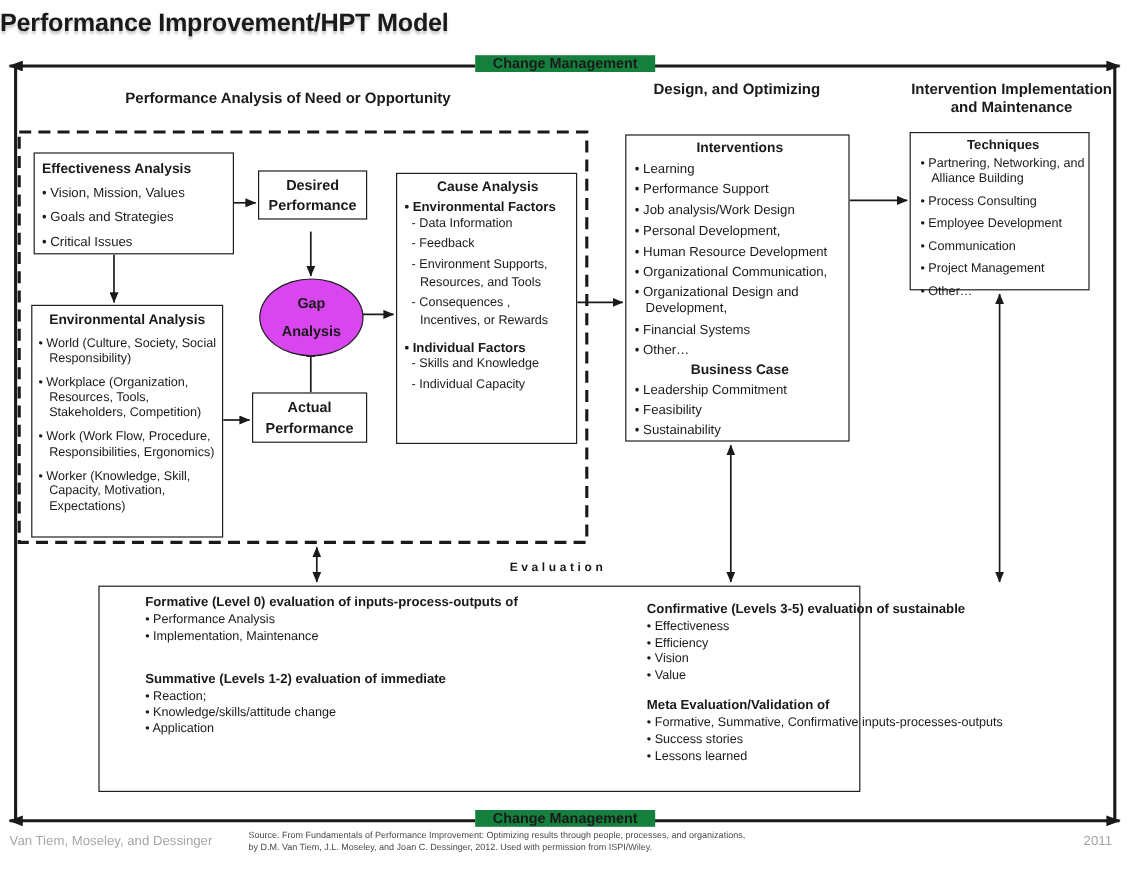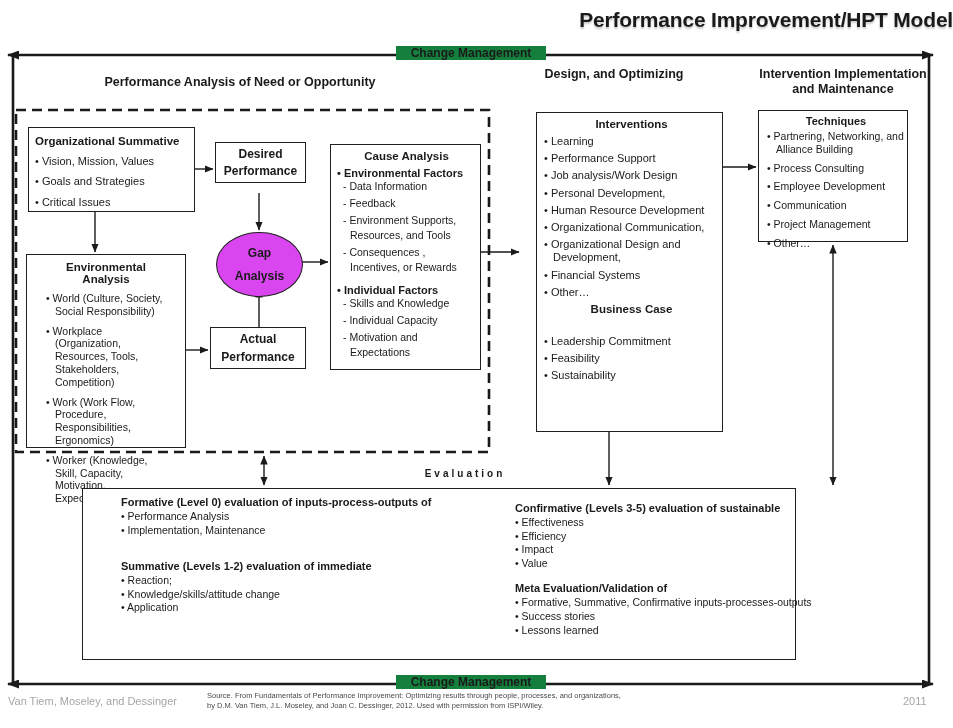--- a/index.html
+++ b/index.html
@@ -1,73 +1,73 @@
 <!DOCTYPE html>
 <html><head>
 <meta charset="utf-8">
 <style>
   html,body{margin:0;padding:0;background:#fff}
   #canvas{position:relative;width:953px;height:728px;background:#fff;
     font-family:"Liberation Sans","DejaVu Sans",sans-serif;color:#1a1a1a;overflow:hidden}
   #connectors{position:absolute;left:0;top:0;width:953px;height:728px}
   .abs{position:absolute}
-  #page-title{left:0;right:0;top:8px;text-align:right;font-size:21px;font-weight:bold;
+  #page-title{left:0;right:0;top:8px;text-align:left;font-size:21px;font-weight:bold;
     letter-spacing:-0.2px;text-shadow:0 2px 2px #c9c9c9}
   .band-label{width:150px;text-align:center;font-weight:bold;font-size:12px;background:#15803d}
   #cm-top{left:396px;top:46px}
   #cm-bottom{left:396px;top:675px}
   .sec-head{font-weight:bold;font-size:12.5px;text-align:center;line-height:1.18}
   #sh-pa{left:60px;top:75px;width:360px}
   #sh-isdd{left:519px;top:67px;width:190px}
   #sh-iim{left:733px;top:67px;width:220px}
   .box{position:absolute;border:1.5px solid #1f1f1f;background:#fff;box-sizing:border-box}
   .bt{font-weight:bold;font-size:11.5px;text-align:center}
   .item{font-size:10.5px;line-height:1.22;padding-left:9px;text-indent:-9px}
   .item::before{content:"• "}
   .dash{font-size:10.5px;line-height:1.42;padding-left:13px;text-indent:-7px}
   .dash::before{content:"- "}
   
   #org-box{left:28px;top:127px;width:167px;height:85px;padding:7px 6px}
   #org-box .bt{text-align:left;margin-bottom:8px}
   #org-box .item{font-size:11px;margin-bottom:7px}
   
-  #env-box{left:26px;top:254px;width:160px;height:194px;padding:6px 19px}
+  #env-box{left:26px;top:254px;width:160px;height:194px;padding:6px 5px}
   #env-box .bt{margin-bottom:7px}
   #env-box .item{margin-bottom:7px}
   
   .perf{display:flex;flex-direction:column;align-items:center;justify-content:space-evenly;
     font-weight:bold;font-size:12px;text-align:center}
   #desired-box{left:215px;top:142px;width:91px;height:41px}
   #actual-box{left:210px;top:327px;width:96px;height:42px}
   #gap-ellipse{left:216px;top:232px;width:85px;height:55px;border-radius:50%;
     border:1.4px solid #1f1f1f;padding:4px 0}
   
   #cause-box{left:330px;top:144px;width:151px;height:226px;padding:5px 4px 0 6px}
   #cause-box .bt{margin-bottom:5px}
   .c-head{font-weight:bold;font-size:11px;padding-left:8px;text-indent:-8px}
   .c-head::before{content:"• "}
   #cause-box .dash{margin-bottom:2px}
   .group2{margin-top:10px}
   
-  #int-box{left:536px;top:112px;width:187px;height:320px;padding:5px 3px 0 7px}
+  #int-box{left:521px;top:112px;width:187px;height:256px;padding:5px 3px 0 7px}
   #int-box .bt{margin-bottom:5px}
   #int-box .item{font-size:11px;margin-bottom:4px;line-height:1.2}
-  #int-box .bt.mid{margin:2px 0 20px}
+  #int-box .bt.mid{margin:2px 0 4px}
   
   #tech-box{left:758px;top:110px;width:150px;height:132px;padding:4px 2px 0 8px}
   #tech-box .bt{font-size:11px;margin-bottom:3px}
   #tech-box .item{margin-bottom:6px}
   #tech-box .item:first-of-type{margin-bottom:2px}
   
   #eval-label{left:400px;top:468px;width:130px;text-align:center;font-weight:bold;
     font-size:10px;letter-spacing:3px}
-  #eval-box{left:82px;top:488px;width:714px;height:172px}
+  #eval-box{left:82px;top:488px;width:635px;height:172px}
   .eval-col{position:absolute;top:7px}
   #eval-col1{left:38px;width:360px}
-  #eval-col2{left:432px;top:13px;width:345px}
+  #eval-col2{left:456px;top:13px;width:345px}
   .eval-head{font-weight:bold;font-size:11px;margin-bottom:2px}
   .eval-col .item{font-size:10.5px;line-height:1.2;margin-bottom:1px}
   .eval-block2{margin-top:24px}
   #eval-col2 .eval-block2{margin-top:13px}
   
   #footer-left{left:8px;top:695px;font-size:11px;color:#a6a6a6}
   #footer-src{left:207px;top:691px;font-size:7.5px;color:#4a4a4a;line-height:1.35}
   #footer-right{left:903px;top:695px;font-size:11px;color:#a6a6a6}
 </style>
 </head>
@@ -115,21 +115,21 @@
   <div class="abs sec-head" id="sh-pa">Performance Analysis of Need or Opportunity</div>
   <div class="abs sec-head" id="sh-isdd">
     <div>Design, and Optimizing</div>
   </div>
   <div class="abs sec-head" id="sh-iim">
     <div>Intervention Implementation</div>
     <div>and Maintenance</div>
   </div>
 
   <div class="box" id="org-box">
-    <div class="bt">Organizational Summative</div>
+    <div class="bt">Effectiveness Analysis</div>
     <div class="item">Vision, Mission, Values</div>
     <div class="item">Goals and Strategies</div>
     <div class="item">Critical Issues</div>
   </div>
 
   <div class="box" id="env-box">
     <div class="bt">Environmental Analysis</div>
     <div class="item">World (Culture, Society, Social Responsibility)</div>
     <div class="item">Workplace (Organization, Resources, Tools, Stakeholders, Competition)</div>
     <div class="item">Work (Work Flow, Procedure, Responsibilities, Ergonomics)</div>
@@ -154,21 +154,20 @@
   <div class="box" id="cause-box">
     <div class="bt">Cause Analysis</div>
     <div class="c-head">Environmental Factors</div>
     <div class="dash">Data Information</div>
     <div class="dash">Feedback</div>
     <div class="dash">Environment Supports, Resources, and Tools</div>
     <div class="dash">Consequences , Incentives, or Rewards</div>
     <div class="c-head group2">Individual Factors</div>
     <div class="dash">Skills and Knowledge</div>
     <div class="dash">Individual Capacity</div>
-    <div class="dash">Motivation and Expectations</div>
   </div>
 
   <div class="box" id="int-box">
     <div class="bt">Interventions</div>
     <div class="item">Learning</div>
     <div class="item">Performance Support</div>
     <div class="item">Job analysis/Work Design</div>
     <div class="item">Personal Development,</div>
     <div class="item">Human Resource Development</div>
     <div class="item">Organizational Communication,</div>
@@ -205,21 +204,21 @@
         <div class="item">Reaction;</div>
         <div class="item">Knowledge/skills/attitude change</div>
         <div class="item">Application</div>
       </div>
     </div>
     <div class="eval-col" id="eval-col2">
       <div>
         <div class="eval-head">Confirmative (Levels 3-5) evaluation of sustainable</div>
         <div class="item">Effectiveness</div>
         <div class="item">Efficiency</div>
-        <div class="item">Impact</div>
+        <div class="item">Vision</div>
         <div class="item">Value</div>
       </div>
       <div class="eval-block2">
         <div class="eval-head">Meta Evaluation/Validation of</div>
         <div class="item">Formative, Summative, Confirmative inputs-processes-outputs</div>
         <div class="item">Success stories</div>
         <div class="item">Lessons learned</div>
       </div>
     </div>
   </div>

